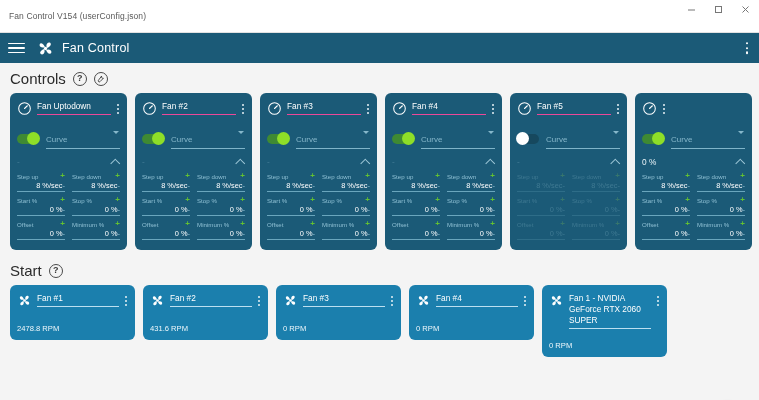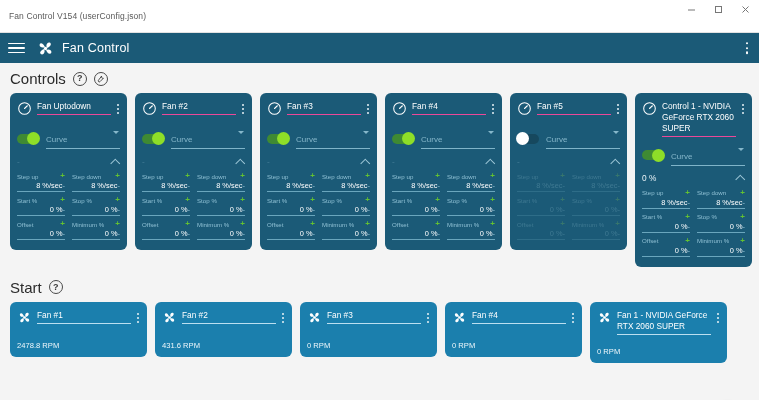--- a/index.html
+++ b/index.html
@@ -161,21 +161,21 @@
   .minus { font-size: 7.5px; color: #8fc0d4; line-height: 1; }
 
   .ctrl-card.disabled .field-label,
   .ctrl-card.disabled .field-val,
   .ctrl-card.disabled .minus { color: #3f7992; }
   .ctrl-card.disabled .plus { color: #37766d; }
   .ctrl-card.disabled .field-bot { border-bottom-color: #2e6d88; }
 
   
   .speed-card {
-    width: 137px;
+    width: 125px;
     background: #1b7fad;
     border-radius: 6px;
     padding: 7px 7px 7px 7px;
     color: #fff;
     flex: 0 0 auto;
     display: flex; flex-direction: column;
   }
   .spd-head { display: flex; align-items: flex-start; gap: 5px; }
   .fan-icon { flex: 0 0 auto; margin-top: 1px; }
   .spd-name-wrap { flex: 1 1 auto; min-width: 0; padding-top: 1px; }
@@ -750,23 +750,20 @@
       </div>
     </div>
       <div class="ctrl-card">
       <div class="ctrl-head">
         <span class="gauge-icon">
           <svg width="15" height="15" viewBox="0 0 24 24" fill="none" stroke="#ffffff" stroke-width="1.7">
             <circle cx="12" cy="12" r="9.3"></circle>
             <line x1="12" y1="12" x2="16.6" y2="7.6" stroke-linecap="round"></line>
           </svg>
         </span>
-        <div class="ctrl-name-wrap">
-          <div class="ctrl-name">Control 1 - NVIDIA GeForce RTX 2060 SUPER</div>
-        </div>
         <div class="kebab">
             <i></i>
             <i></i>
             <i></i>
           </div>
       </div>
       <div class="ctrl-toggle-row">
         <div class="toggle">
             <span class="knob"></span>
           </div>

